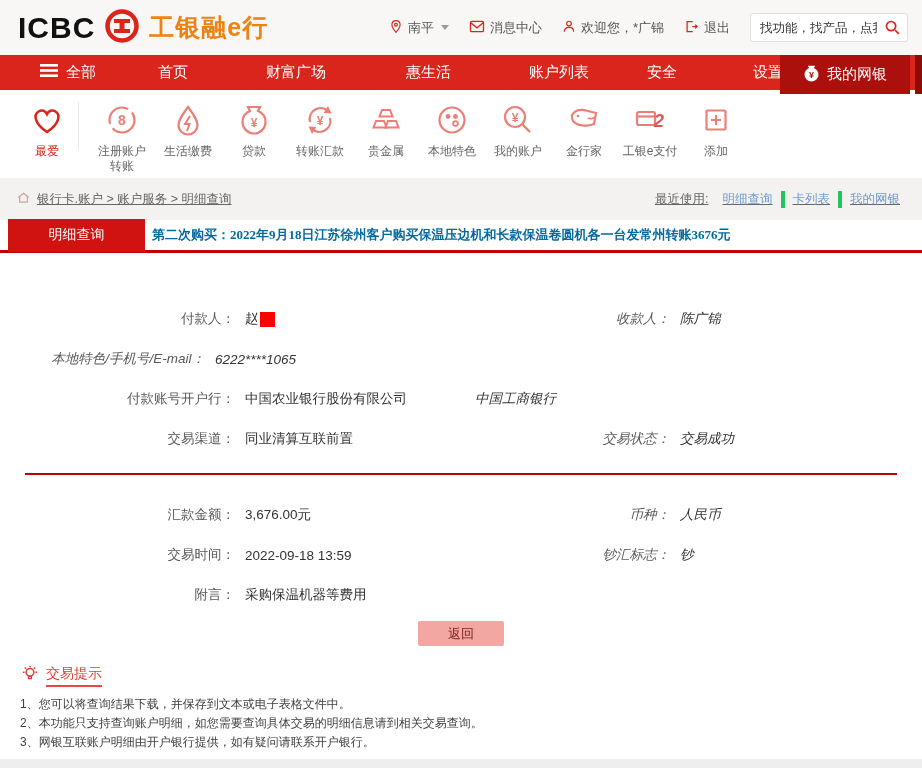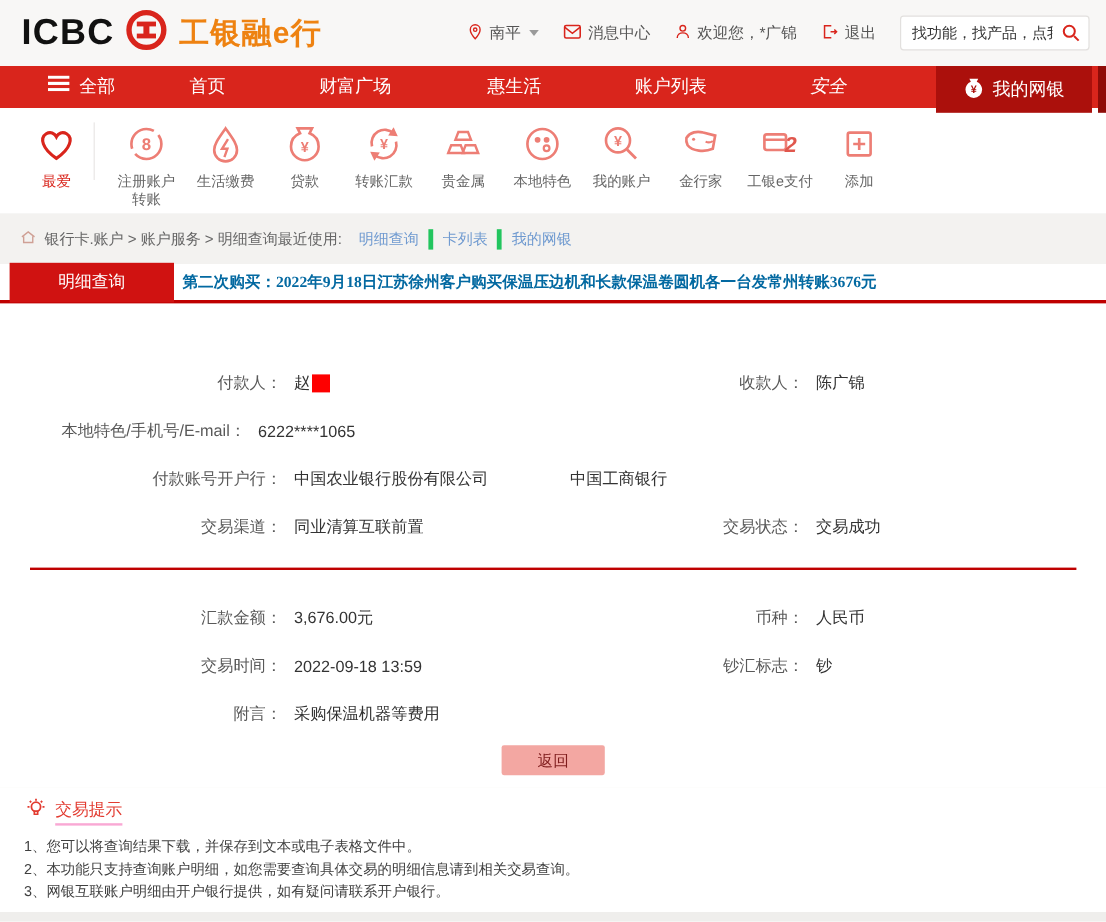--- a/index.html
+++ b/index.html
@@ -20,64 +20,64 @@
   .search-mag { position:absolute; right:7px; top:6px; }
 
   
   .main-nav { height:35px; background:#d9251c; display:flex; align-items:center; color:#fff; font-size:15px; position:relative; }
   .nav-item { display:flex; align-items:flex-start; gap:8px; cursor:pointer; white-space:nowrap; }
   .nav-all { margin-left:40px; }
   .nav-home { margin-left:62px; }
   .nav-wealth { margin-left:78px; }
   .nav-life { margin-left:80px; }
   .nav-acct { margin-left:78px; }
-  .nav-sec { margin-left:86px;font-style:italic; }
+  .nav-sec { margin-left:58px; }
   .nav-set { margin-left:76px; }
   .mybank-box { position:absolute; right:12px; top:0; height:39px; width:130px; background:#ab100c; display:flex; align-items:center; justify-content:center; gap:7px; font-size:15px; z-index:3; }
   .nav-edge { position:absolute; right:0; top:0; height:39px; width:7px; background:#8e0c08; }
 
   
   .quick-row { height:88px; background:#fff; display:flex; align-items:flex-start; padding:10px 0 0 20px; }
   .q-item { width:66px; display:flex; flex-direction:column; align-items:center; gap:4px; font-size:12px; color:#666; text-align:center; cursor:pointer; line-height:1.25; }
   .q-item.fav { width:54px; color:#d9251c; }
   .q-icon { height:40px; display:flex; align-items:center; justify-content:center; }
   .q-div { width:1px; height:48px; background:#e9e7e5; margin:2px 10px 0 4px; }
 
   
-  .crumb-row { height:42px; background:#f3f2f0; display:flex; align-items:center; justify-content:flex-start; padding:0 14px 0 16px; font-size:12.5px; color:#666; }
+  .crumb-row { height:42px; background:#f3f2f0; display:flex; align-items:center; justify-content:space-between; padding:0 14px 0 16px; font-size:12.5px; color:#666;text-decoration:underline; }
   .crumb { display:flex; align-items:center; gap:6px; cursor:pointer; }
   .recent { display:flex; align-items:center; }
   .recent-label { color:#666; margin-right:6px; }
   .recent-link { color:#6f9ad0; cursor:pointer; padding:0 8px; }
   .recent-link + .recent-link { border-left:4px solid #22c55e; }
 
   
   .banner { height:33px; background:#fff; display:flex; align-items:center; border-bottom:3px solid #bf0000; }
   .banner-tab { width:137px; height:33px; margin-left:8px; background:#d01211; color:#fff; font-size:14px; display:flex; align-items:center; justify-content:center; cursor:pointer; }
   .banner-annot { color:#0369a1; font-weight:bold; font-size:13px; font-family:"Liberation Serif",serif; white-space:nowrap; margin-left:7px; overflow:hidden; }
 
   
   .detail-panel { background:#fff; padding-top:46px; }
   .form-row { display:flex; height:40px; align-items:center; font-size:13.5px; }
   .fcol { display:flex; }
   .fcol.left { width:465px; }
-  .fcol.right { flex:1; }
+  .fcol.right { flex:1;font-style:italic; }
   .flbl { color:#595959; text-align:right; }
   .left .flbl { width:235px; }
   .right .flbl { width:205px; }
   .fval { color:#333; margin-left:10px; display:flex; align-items:center; }
   .censor-block { display:inline-block; width:15px; height:15px; background:#fe0000; margin-left:1px; }
   .red-divider { height:2px; background:#bf0000; margin:14px 25px 20px 25px; }
   .btn-row { display:flex; justify-content:center; margin-top:6px; padding-bottom:10px; }
   .back-btn { width:86px; height:25px; background:#f3a7a2; color:#7f1d1d; font-size:13px; border:none; border-radius:2px; cursor:pointer; font-family:inherit; }
 
   
   .tips { background:#fff; padding:8px 0 6px 20px; }
   .tips-head { display:flex; align-items:center; gap:6px; }
-  .tips-title { color:#e23b30; font-size:14px; border-bottom:2px solid #f9a8d4; padding-bottom:2px; }
+  .tips-title { color:#e23b30; font-size:14px; border-bottom:2px solid #ef4444; padding-bottom:2px; }
   .tips-list { margin-top:7px; font-size:12px; color:#3f3f3f; line-height:1.6; list-style:none; }
 </style>
 </head>
 <body>
 
 <header class="top-header">
   <div class="brand">
     <span class="icbc-text">ICBC</span>
     <span>
       <svg width="36" height="36" viewBox="0 0 36 36">

